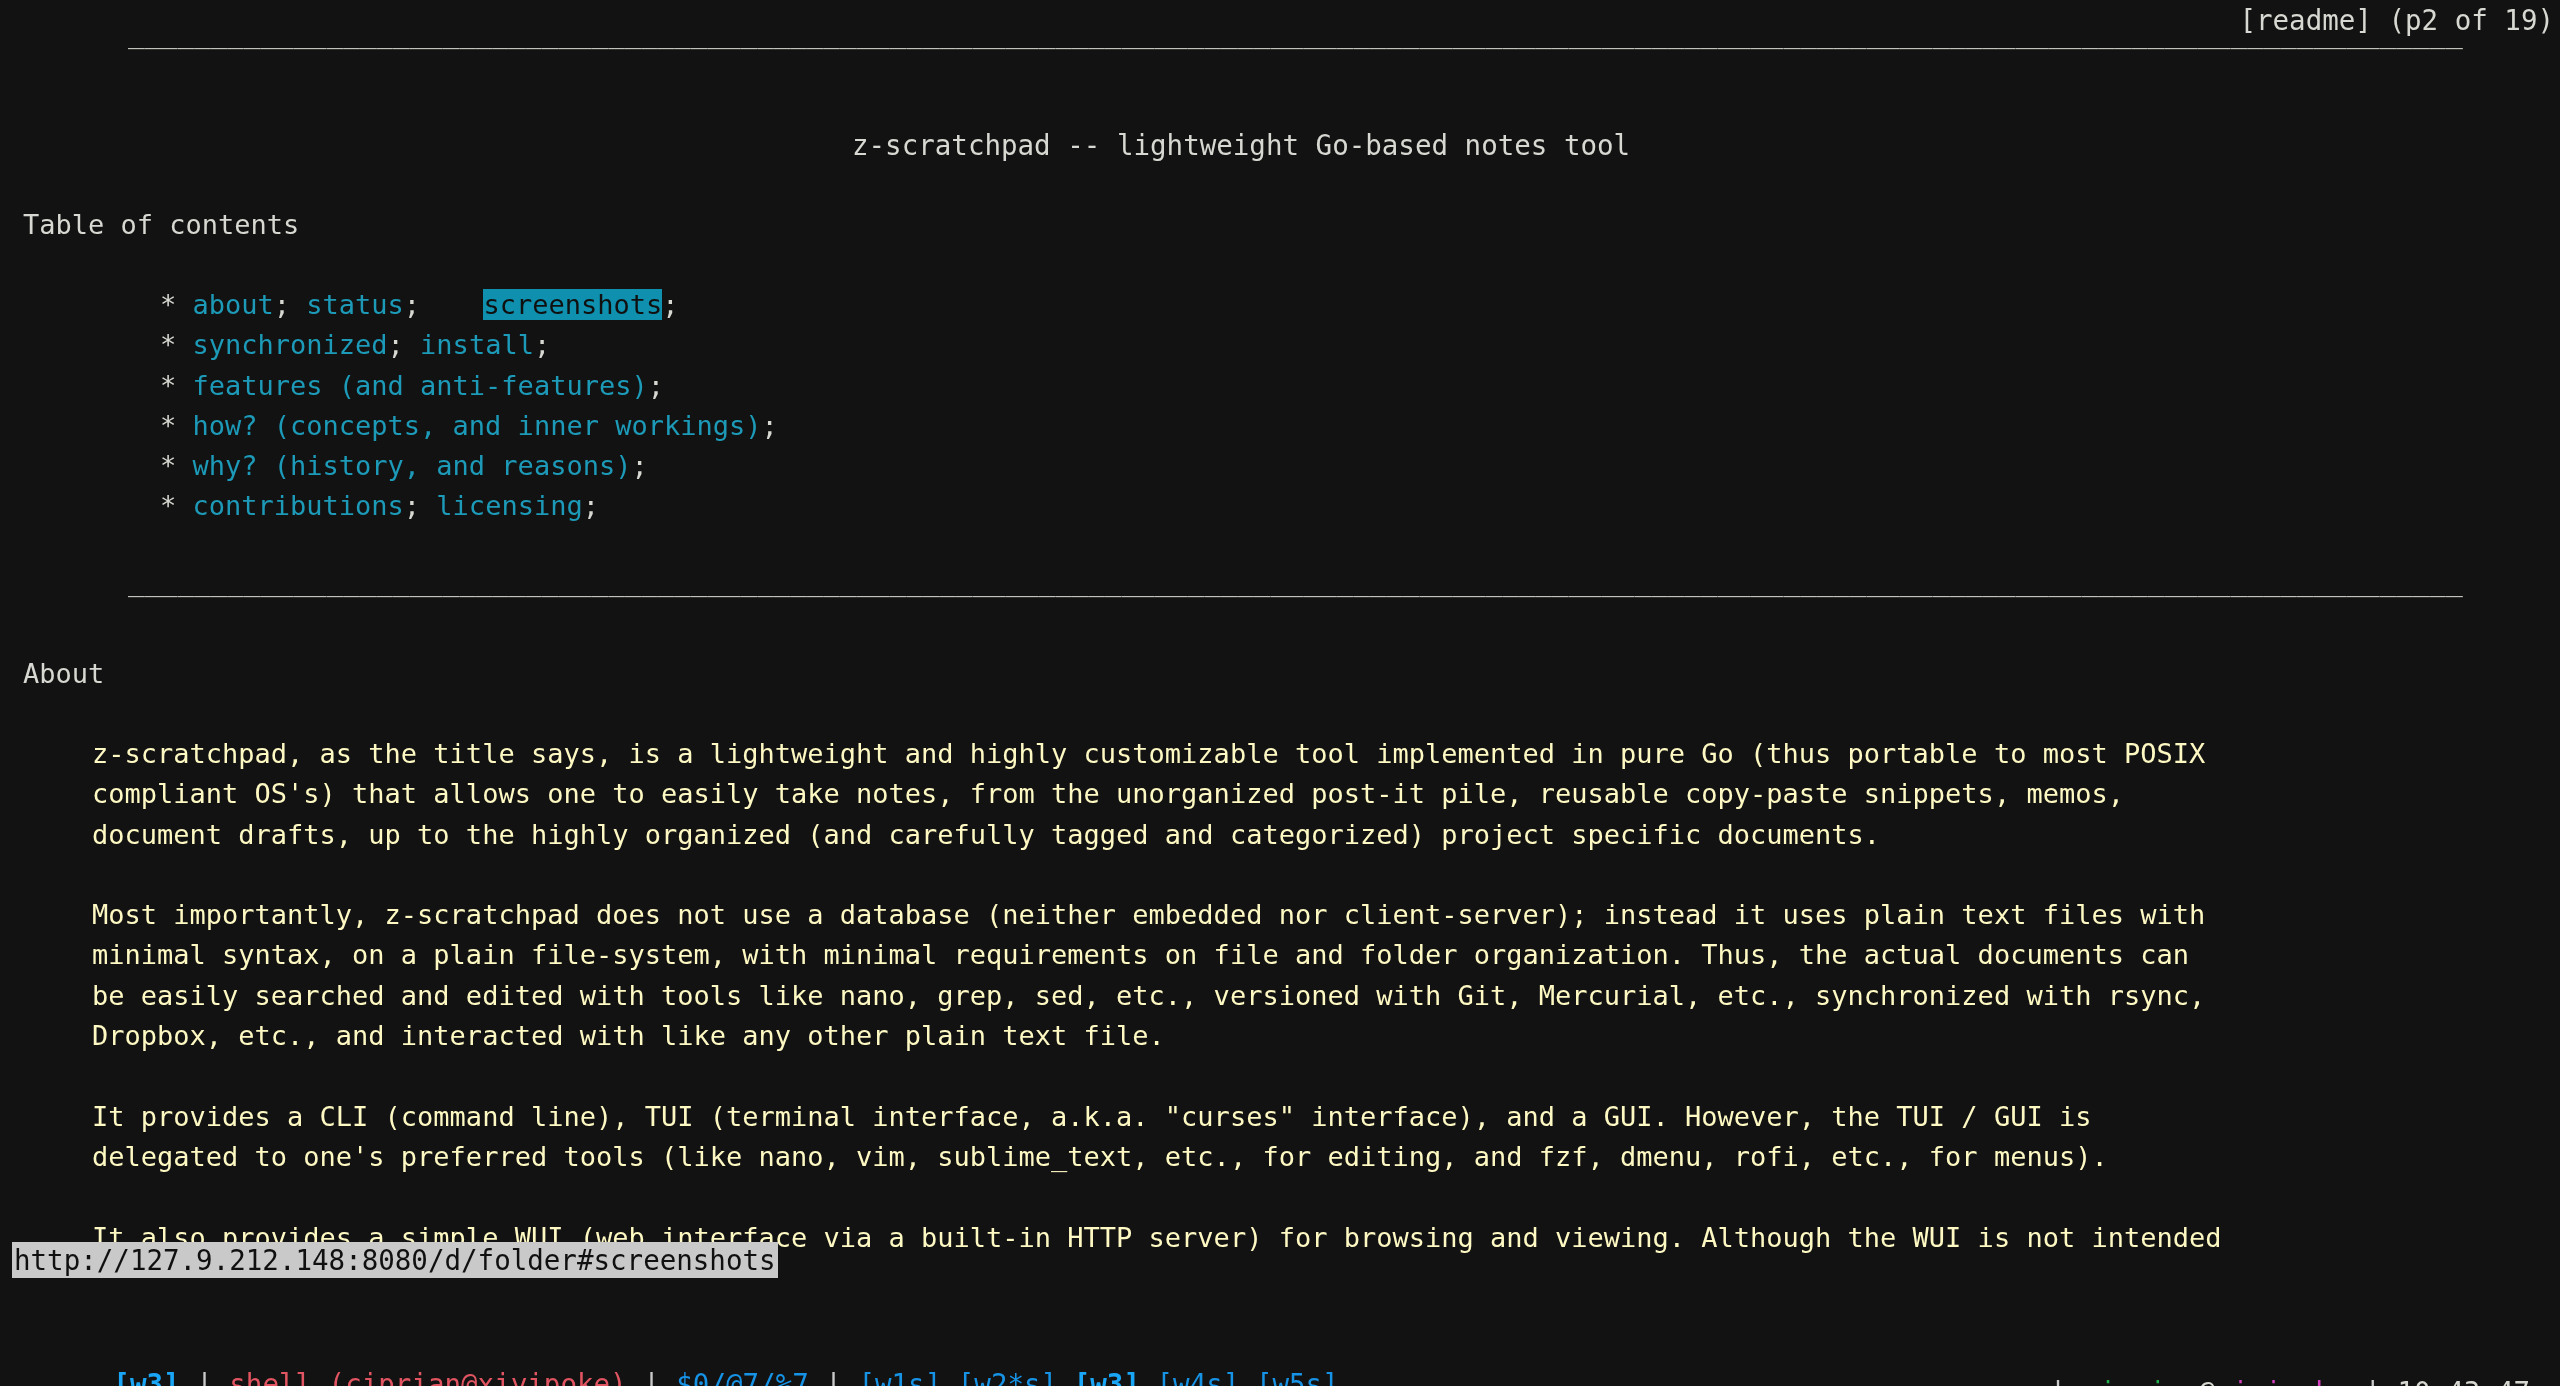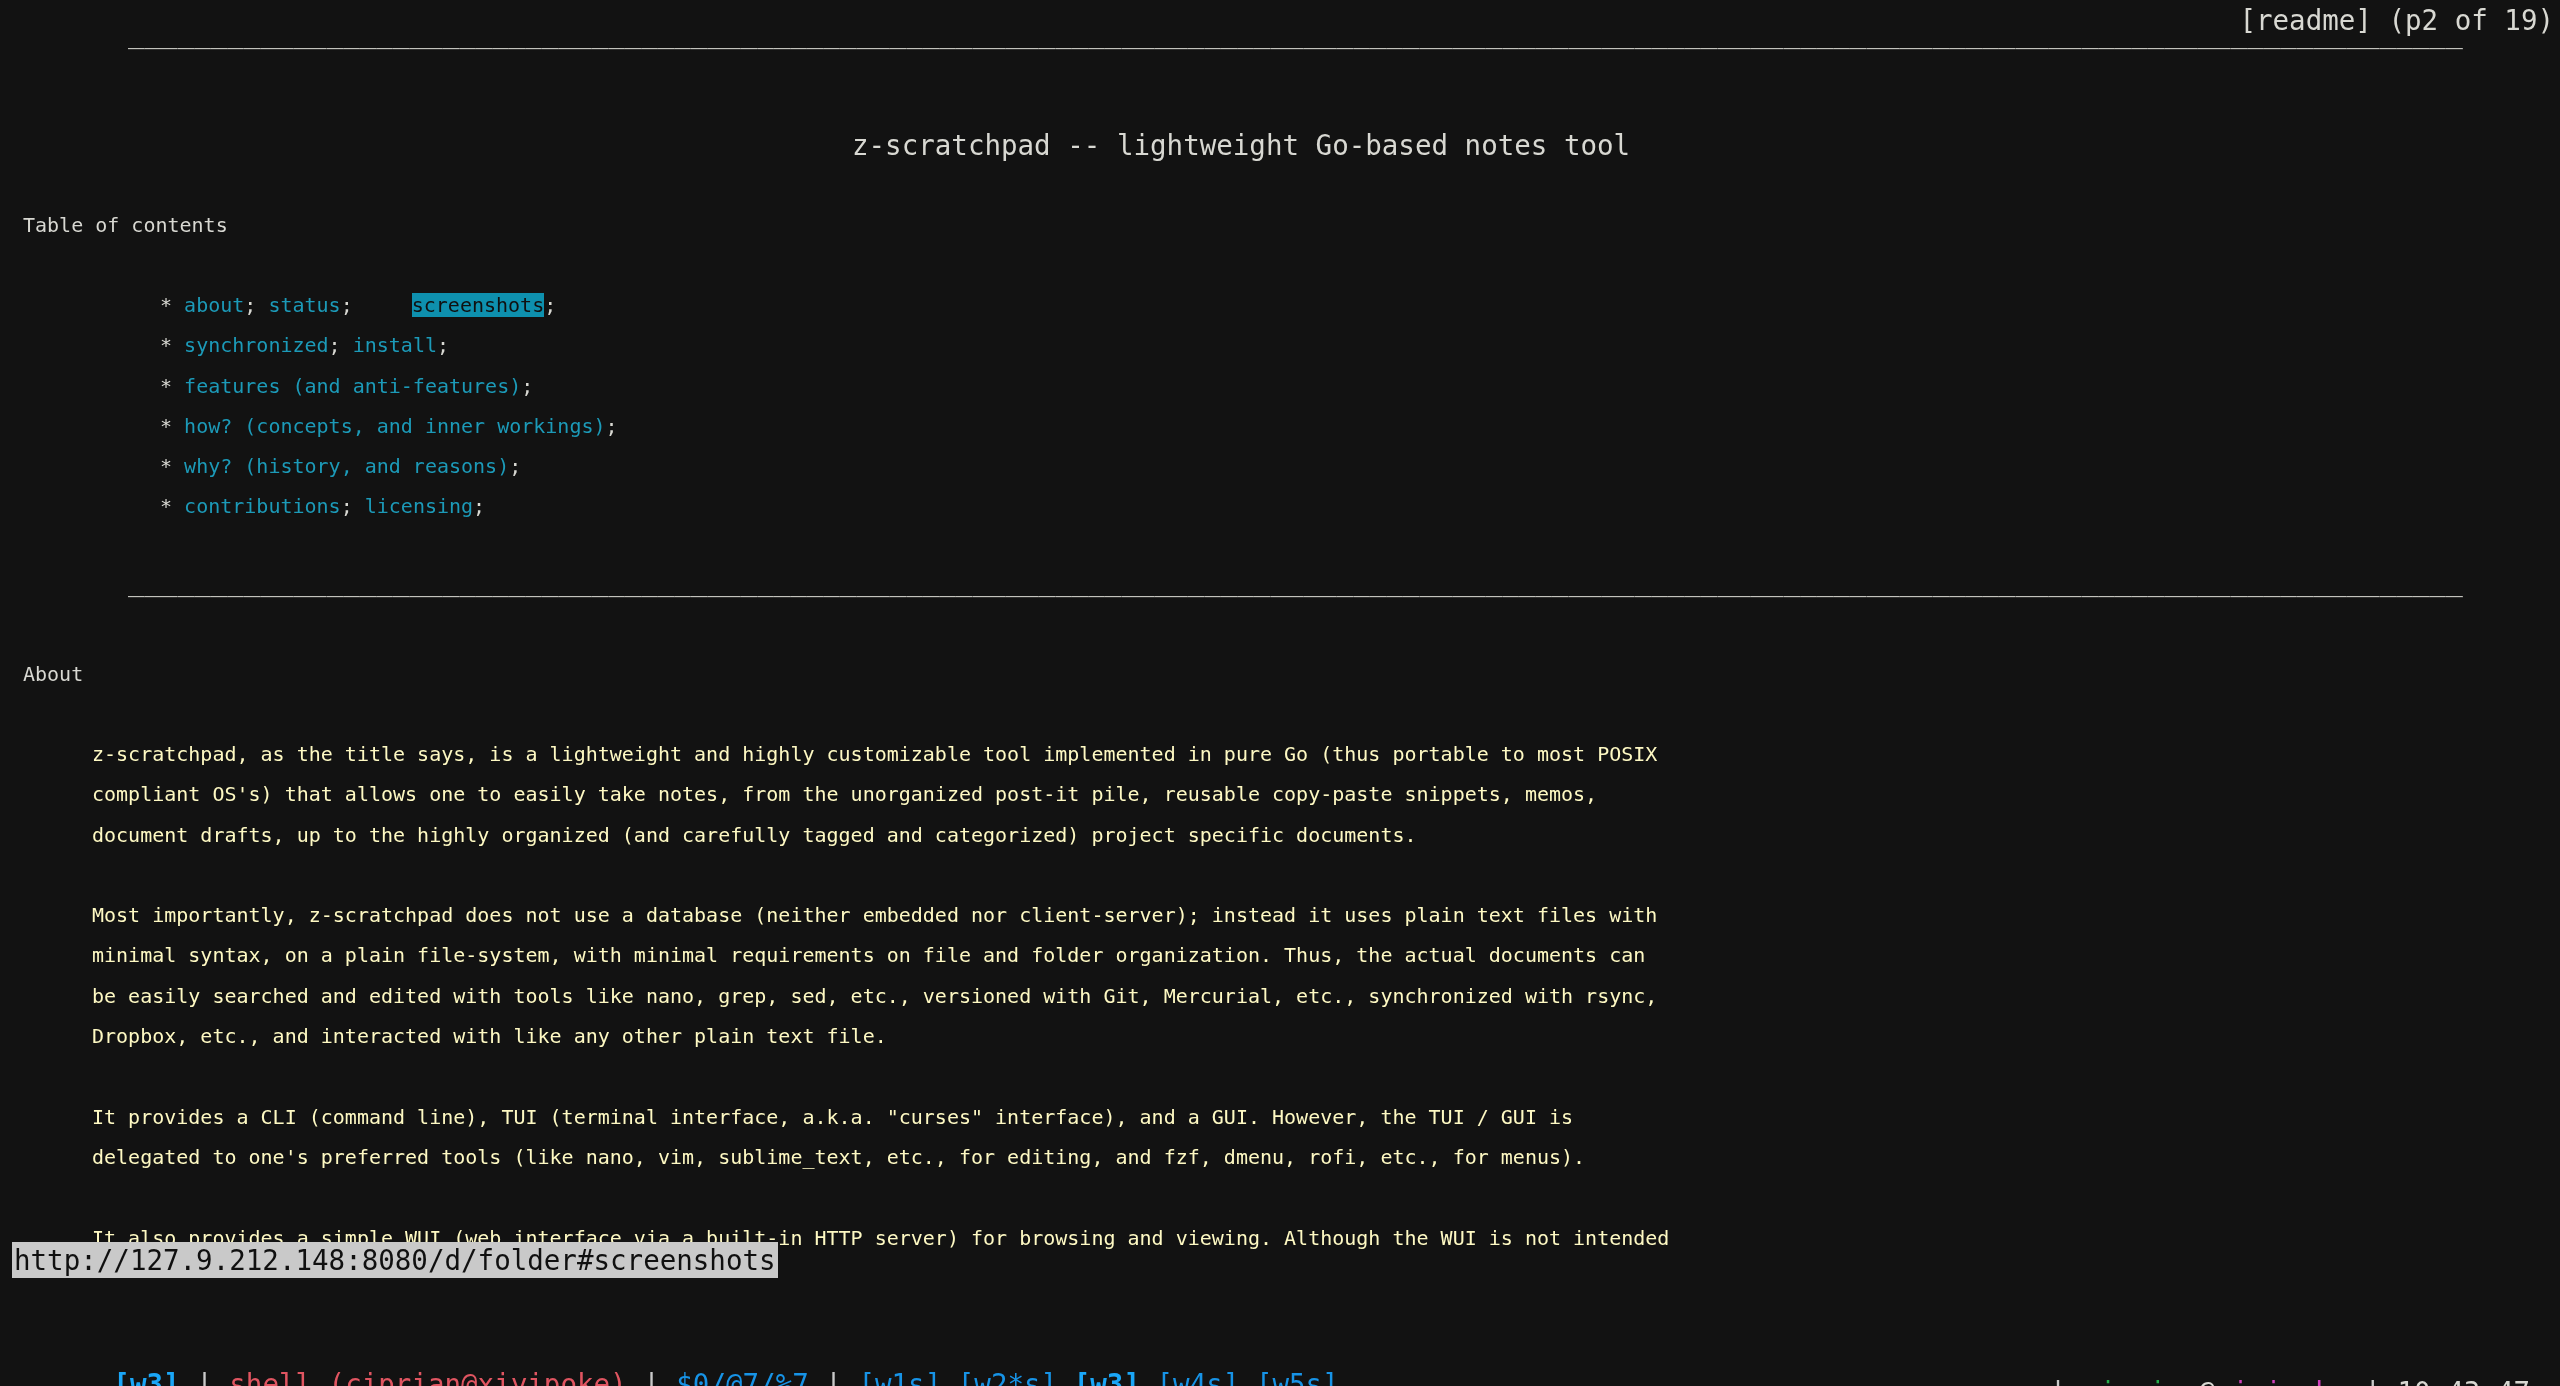--- a/index.html
+++ b/index.html
@@ -24,21 +24,21 @@
     font-size: 27.5px;
     line-height: 40.3px;
     letter-spacing: 0px;
     padding-left: 36px;
   }
 
   .row {
     white-space: pre;
     height: 40.3px;
     line-height: 40.3px;
-    font-size: 20px;
+    font-size: 27px;
   }
 
   
   .doc-tag {
     position: absolute;
     right: 42px;
     top: 0px;
     white-space: pre;
     color: #d8d8d2;
     height: 40.3px;

